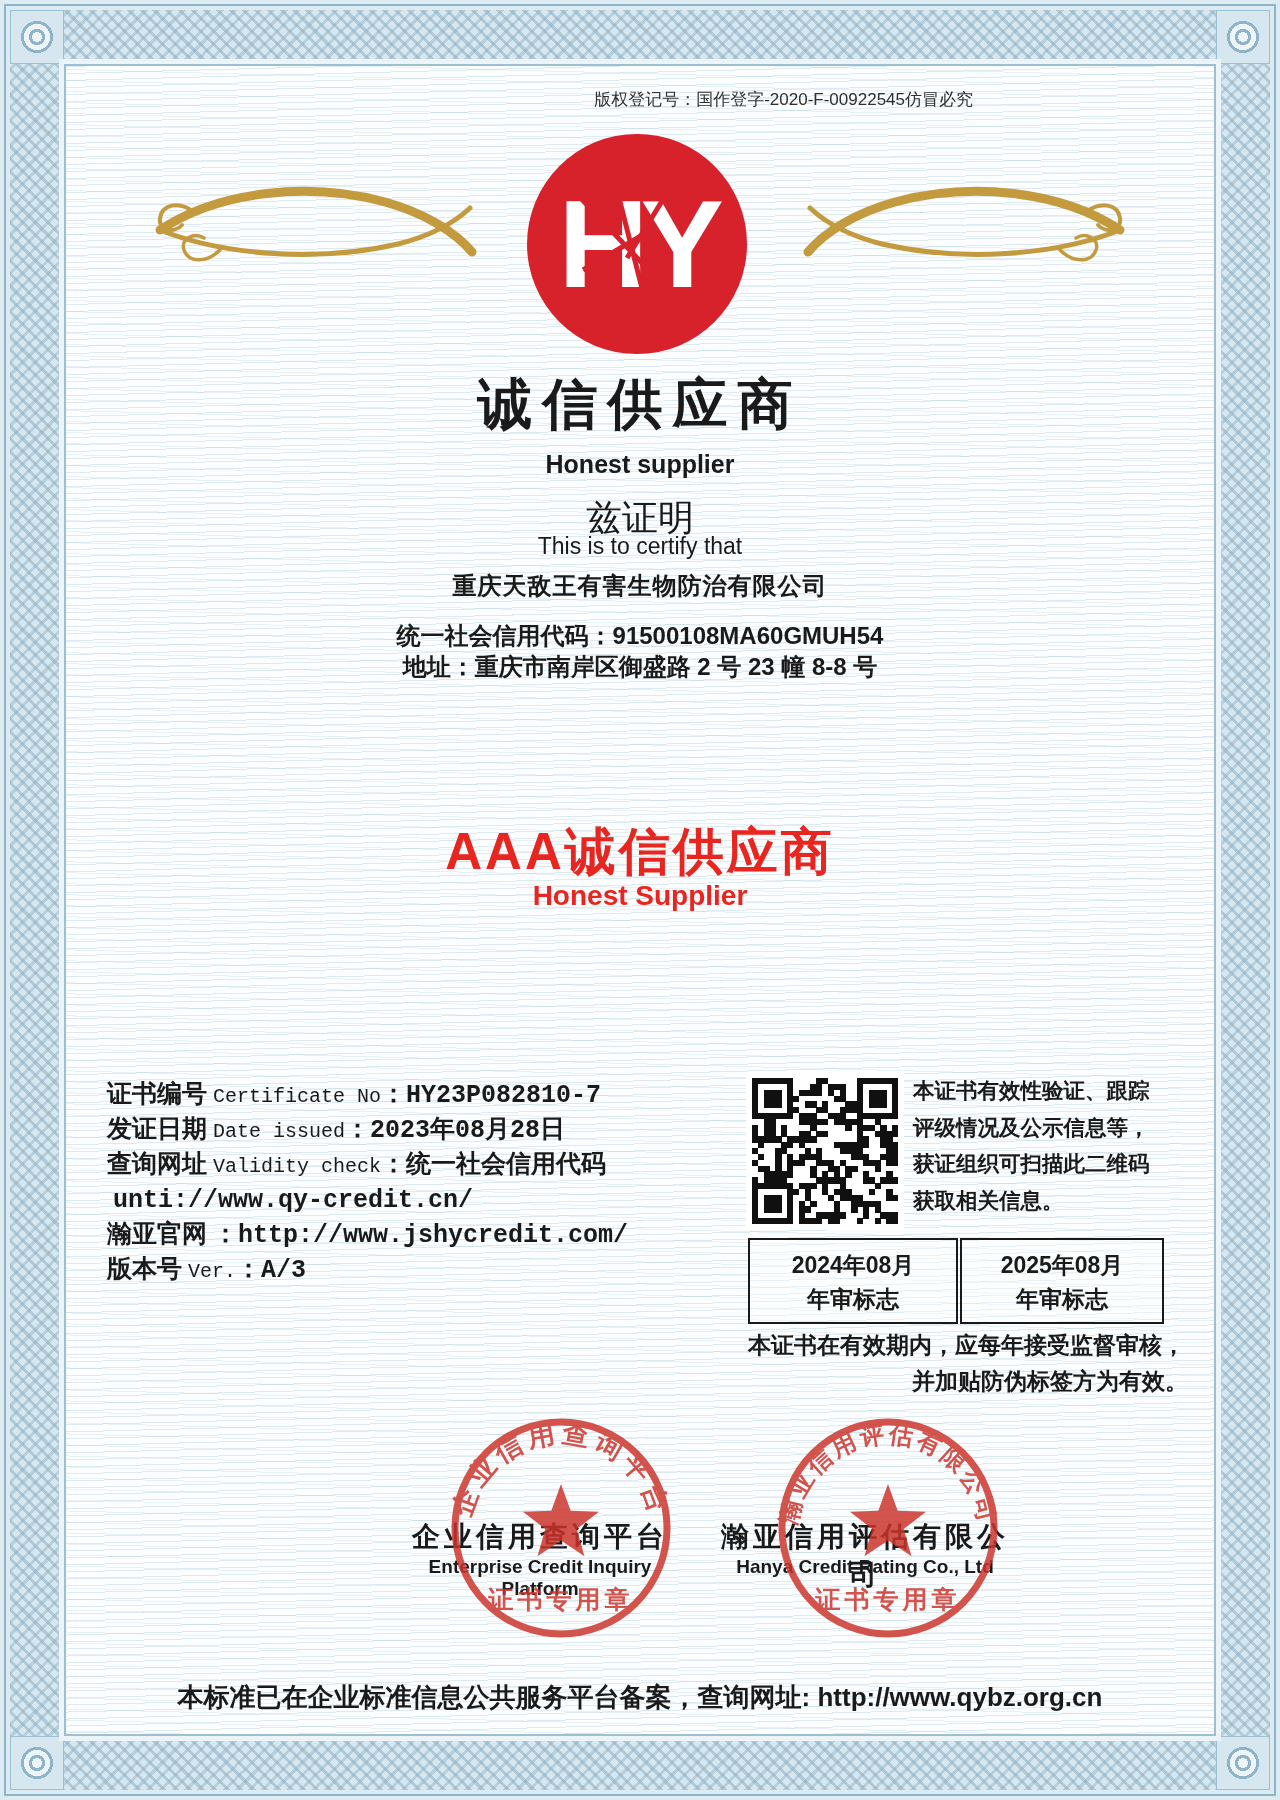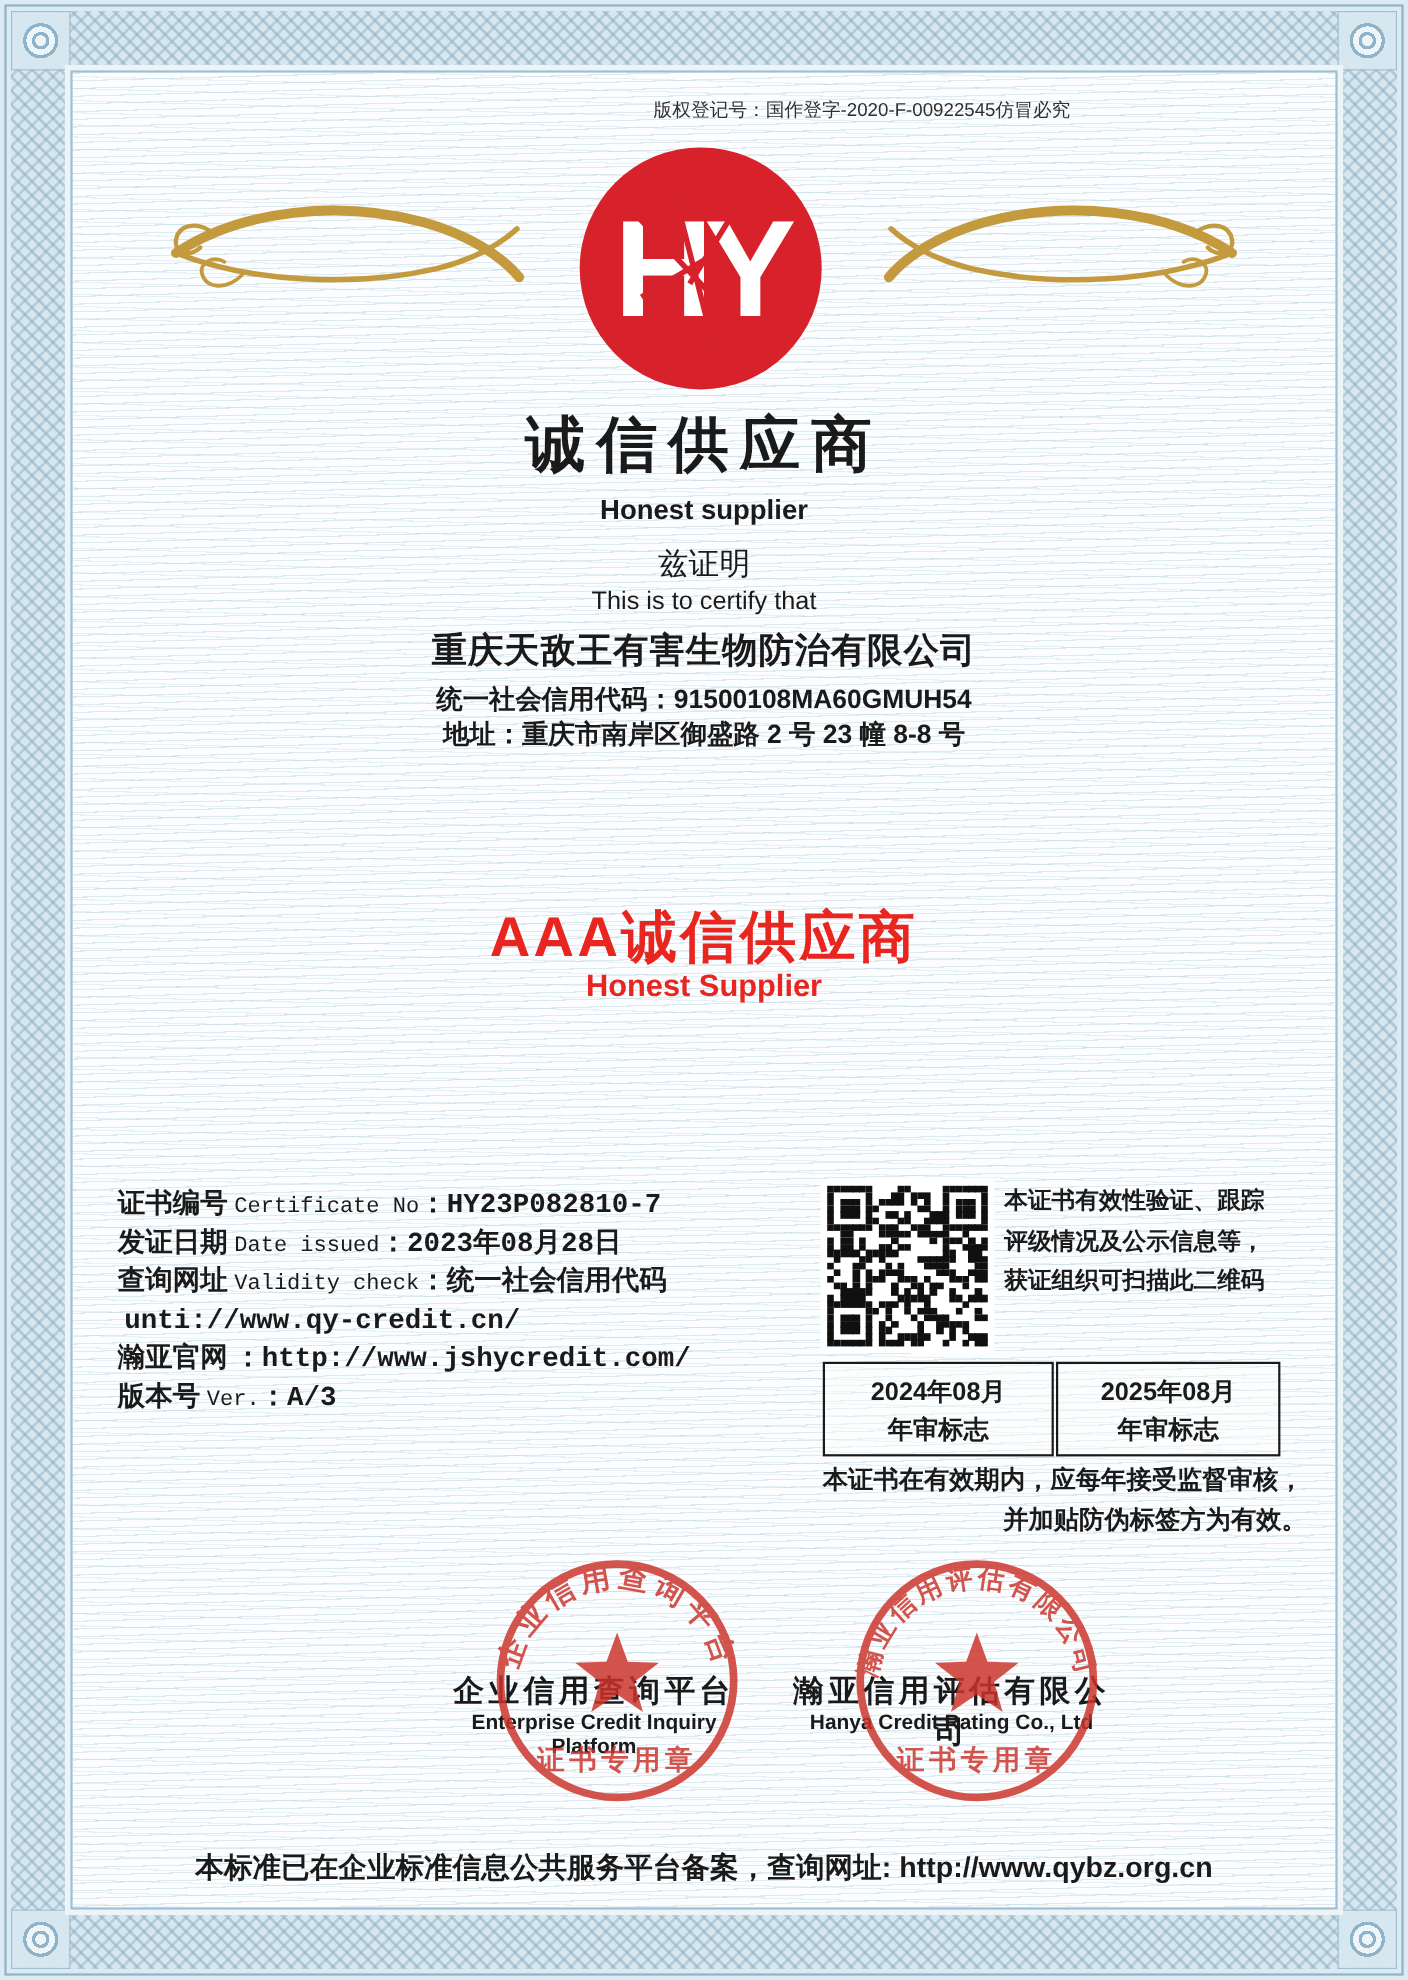--- a/index.html
+++ b/index.html
@@ -33,23 +33,23 @@
     background:
       repeating-linear-gradient(178.5deg, rgba(151,190,209,.30) 0 1px, rgba(255,255,255,0) 1px 7px),
       repeating-linear-gradient(181.5deg, rgba(151,190,209,.20) 0 1px, rgba(255,255,255,0) 1px 11px);
   }
   
   .abs{position:absolute;}
   .ctr{left:0;width:1280px;text-align:center;}
   .copyright{top:88px;right:307px;font-size:17px;font-weight:500;color:#2f2f2f;}
   .title-cn{top:368px;font-size:55px;font-weight:600;letter-spacing:10px;}
   .title-en{top:450px;font-size:25px;font-weight:600;}
-  .certify-cn{top:494px;font-size:28px;font-weight:500;}
+  .certify-cn{top:494px;font-size:36px;font-weight:500;}
   .certify-en{top:533px;font-size:23px;font-weight:500;}
-  .company{top:570px;font-size:32px;font-weight:800;letter-spacing:1px;}
+  .company{top:570px;font-size:24px;font-weight:800;letter-spacing:1px;}
   .credit{top:620px;font-size:24px;font-weight:600;}
   .address{top:651px;font-size:24px;font-weight:600;}
   .award-cn{top:818px;font-size:51px;font-weight:700;letter-spacing:3px;color:#e8251f;}
   .award-en{top:880px;font-size:28px;font-weight:600;color:#e8251f;}
   
   .details{left:107px;top:1078px;}
   .d-row{height:35px;line-height:35px;white-space:nowrap;font-family:Liberation Mono, monospace;}
   .d-cn{font-size:25px;font-weight:600;}
   .d-en{font-size:20px;font-weight:500;margin-left:6px;}
   .d-val{font-size:25px;font-weight:600;}
@@ -461,20 +461,21 @@
       <div style="position: absolute; left: 81.76px; top: 140.16px; width: 6.24px; height: 6.24px; background: rgb(16, 16, 16);"></div>
       <div style="position: absolute; left: 105.12px; top: 140.16px; width: 6.24px; height: 6.24px; background: rgb(16, 16, 16);"></div>
       <div style="position: absolute; left: 122.64px; top: 140.16px; width: 6.24px; height: 6.24px; background: rgb(16, 16, 16);"></div>
       <div style="position: absolute; left: 134.32px; top: 140.16px; width: 6.24px; height: 6.24px; background: rgb(16, 16, 16);"></div>
       <div style="position: absolute; left: 140.16px; top: 140.16px; width: 6.24px; height: 6.24px; background: rgb(16, 16, 16);"></div>
     </div>
   <div class="abs qr-note">
     <div>本证书有效性验证、跟踪</div>
     <div>评级情况及公示信息等，</div>
     <div>获证组织可扫描此二维码</div>
+    <div>获取相关信息。</div>
   </div>
 
   <div class="abs badge badge1">
     <div class="b1">2024年08月</div>
     <div class="b2">年审标志</div>
   </div>
   <div class="abs badge badge2">
     <div class="b1">2025年08月</div>
     <div class="b2">年审标志</div>
   </div>

